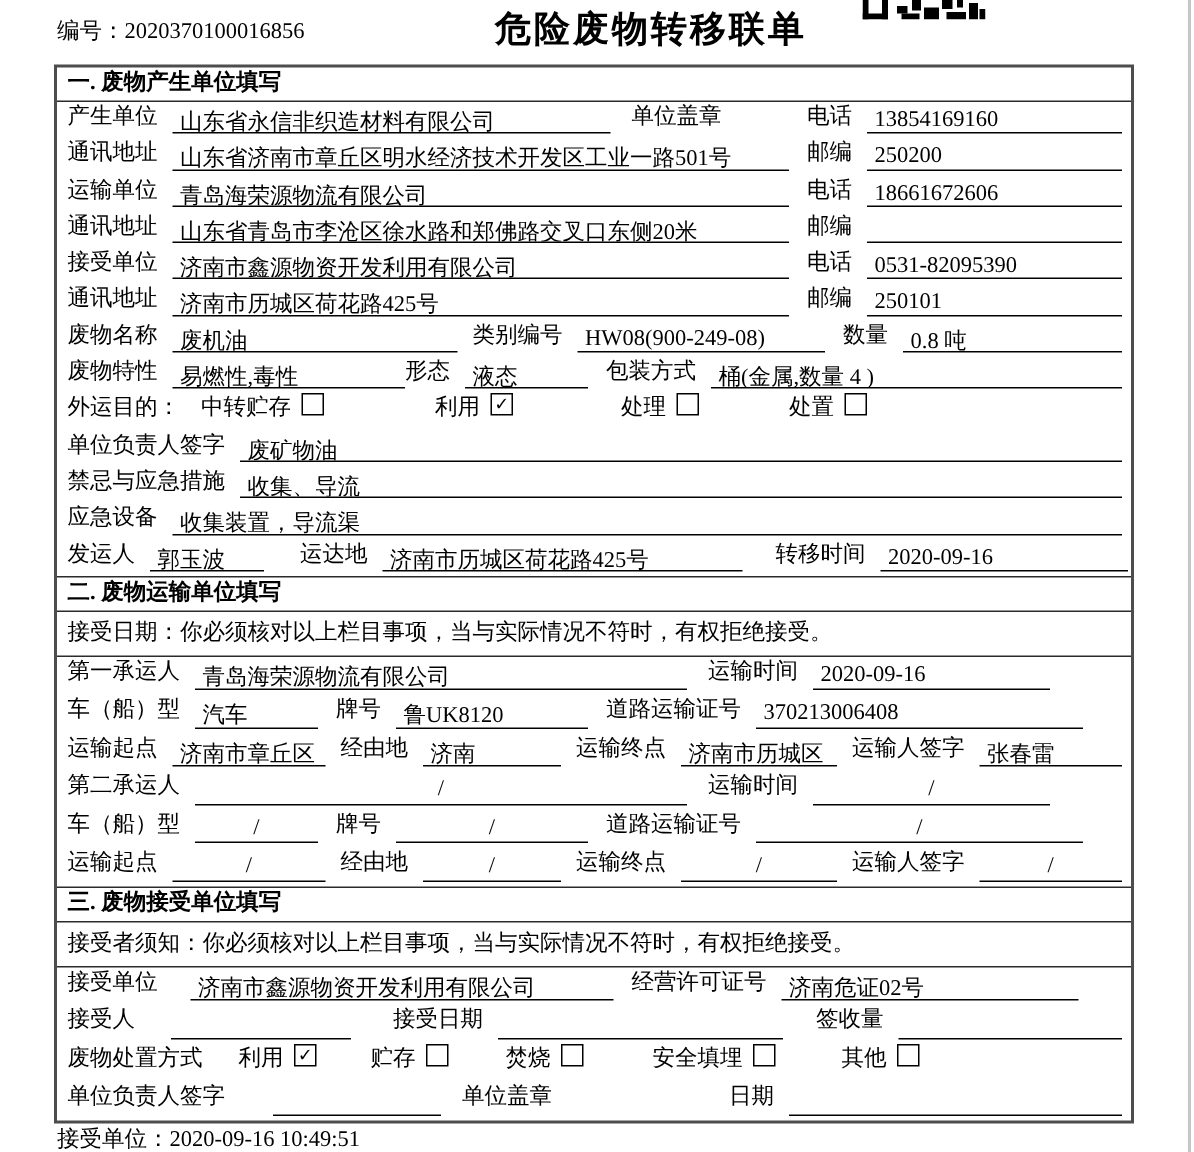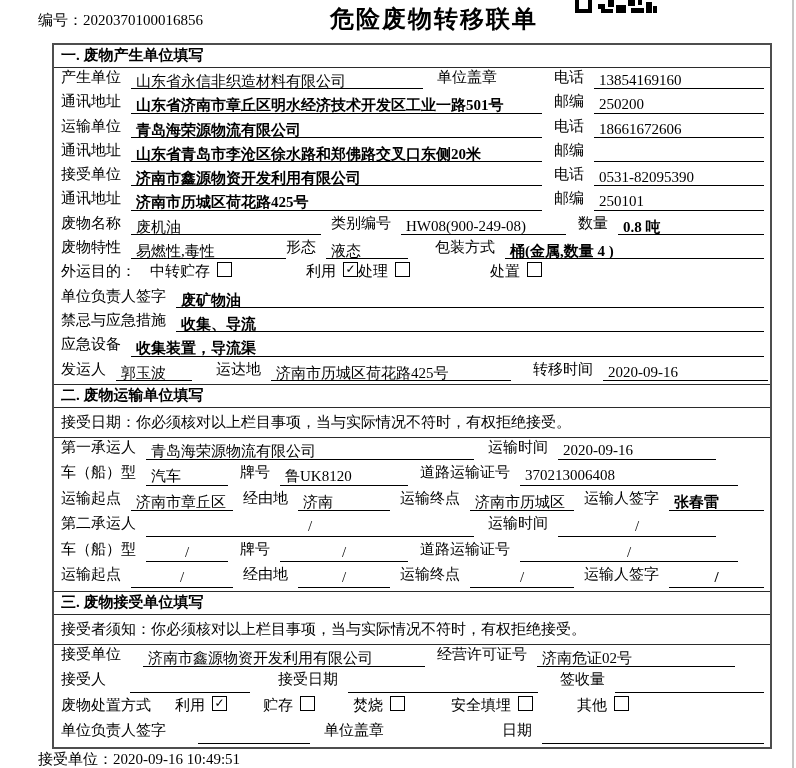--- a/index.html
+++ b/index.html
@@ -8,31 +8,31 @@
     font-family:"Liberation Serif","DejaVu Serif",serif;
     color:#000;font-size:15px;
   }
   .page-edge{position:absolute;top:0;right:2px;width:2px;height:768px;background:#c6c6c6;}
   
   .hdr{position:relative;height:43px;}
   .serial{position:absolute;left:38px;top:11px;white-space:nowrap;}
   .doc-title{position:absolute;left:330px;top:3px;font-size:24px;font-weight:bold;letter-spacing:2px;white-space:nowrap;}
   .qr{position:absolute;left:575px;top:0;width:82px;height:13px;}
   
-  .form{position:absolute;left:52px;top:43px;width:716px;border:2px solid #4d4d4d;background:#fff;}
+  .form{position:absolute;left:36px;top:43px;width:716px;border:2px solid #4d4d4d;background:#fff;}
   .sec-hd{font-weight:bold;padding:2px 6px 3px 7px;border-bottom:1.5px solid #2b2b2b;line-height:17px;}
   .sec{border-top:0;}
   .sec + .sec{border-top:1.5px solid #2b2b2b;}
   .note{padding:5px 8px 6px 7px;border-bottom:1.5px solid #2b2b2b;line-height:18px;white-space:nowrap;}
   .r1,.r2{display:flex;padding:0 6px 3px 7px;white-space:nowrap;box-sizing:border-box;}
   .r1{height:24.3px;}
   .r2{height:25.5px;}
   .lbl{margin-right:10px;flex:0 0 auto;}
   .val{border-bottom:1px solid #000;padding:4px 5px;min-height:18px;box-sizing:border-box;flex:0 0 auto;overflow:hidden;}
-  .val.grow{flex:1 1 auto;font-weight:bold;}
+  .val.grow{flex:1 1 auto;}
   .val.ctr{text-align:center;}
   .fill{flex:1 1 auto;}
   .cb{display:inline-block;width:13px;height:13px;border:1px solid #000;margin-left:7px;
       line-height:13px;font-size:12px;text-align:center;vertical-align:-1px;flex:0 0 auto;}
   .opt{flex:0 0 auto;}
   .print-time{position:absolute;left:38px;top:750px;white-space:nowrap;}
 </style>
 </head>
 <body>
 
@@ -113,33 +113,33 @@
       <span class="val" style="width:165px">HW08(900-249-08)</span>
       <span class="lbl" style="margin-left:12px">数量</span>
       <span class="val grow">0.8 吨</span>
     </div>
 
     <div class="r1">
       <span class="lbl">废物特性</span>
       <span class="val" style="width:155px">易燃性,毒性</span>
       <span class="lbl" style="">形态</span>
       <span class="val" style="width:82px">液态</span>
-      <span class="lbl" style="margin-left:27px">包装方式</span>
+      <span class="lbl" style="margin-left:12px">包装方式</span>
       <span class="val grow">桶(金属,数量 4 )</span>
     </div>
 
     <div class="r1">
       <span class="lbl">外运目的：</span>
       <span class="opt" style="margin-left:4px">中转贮存</span>
       <span class="cb"></span>
       <span class="opt" style="margin-left:74px">利用</span>
       <span class="cb">✓</span>
-      <span class="opt" style="">处理</span>
-      <span class="cb"></span>
-      <span class="opt" style="margin-left:80px">处置</span>
+      <span class="opt" style="margin-left:72px">处理</span>
+      <span class="cb"></span>
+      <span class="opt" style="margin-left:60px">处置</span>
       <span class="cb"></span>
     </div>
 
     <div class="r1">
       <span class="lbl">单位负责人签字</span>
       <span class="val grow">废矿物油</span>
     </div>
 
     <div class="r1">
       <span class="lbl">禁忌与应急措施</span>

